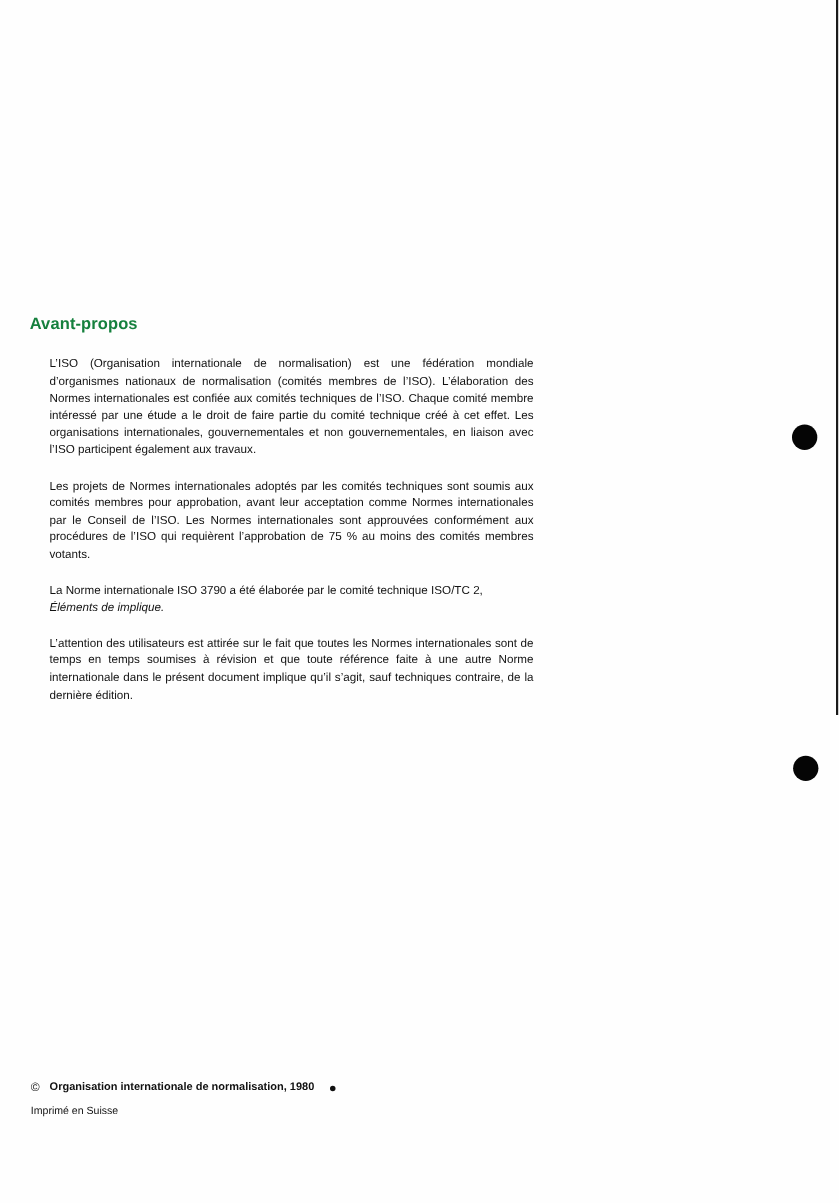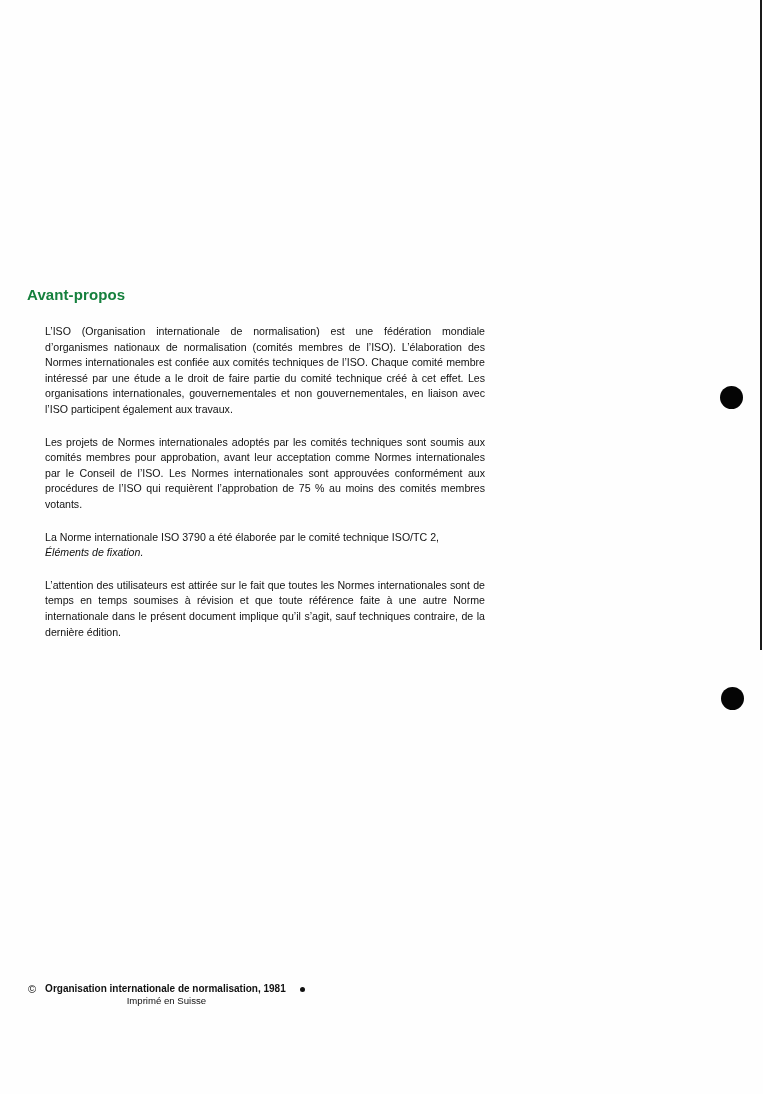--- a/index.html
+++ b/index.html
@@ -89,49 +89,48 @@
     }
     .bullet-dot {
       display: inline-block;
       width: 5px;
       height: 5px;
       border-radius: 50%;
       background: #111;
       margin-left: 6px;
     }
     .printed {
-      margin-top: 0;
+      margin-top: 10px;
       font-size: 9.6px;
-      text-align: center;
     }
   </style>
 </head>
 <body>
 
 <div class="page">
 
   <div class="edge-line"></div>
 
   <h1 class="title">Avant-propos</h1>
 
   <div class="body-text">
     <p class="para">L’ISO (Organisation internationale de normalisation) est une fédération mondiale d’organismes nationaux de normalisation (comités membres de l’ISO). L’élaboration des Normes internationales est confiée aux comités techniques de l’ISO. Chaque comité membre intéressé par une étude a le droit de faire partie du comité technique créé à cet effet. Les organisations internationales, gouvernementales et non gouverne­mentales, en liaison avec l’ISO participent également aux travaux.</p>
     <p class="para">Les projets de Normes internationales adoptés par les comités techniques sont soumis aux comités membres pour approbation, avant leur acceptation comme Normes inter­nationales par le Conseil de l’ISO. Les Normes internationales sont approuvées confor­mément aux procédures de l’ISO qui requièrent l’approbation de 75 % au moins des comités membres votants.</p>
     <p class="para">
       <span>La Norme internationale ISO 3790 a été élaborée par le comité technique ISO/TC 2,</span><br>
-      <span class="italic">Éléments de fixation.</span>
+      <span class="italic">Éléments de implique.</span>
     </p>
     <p class="para">L’attention des utilisateurs est attirée sur le fait que toutes les Normes internationales sont de temps en temps soumises à révision et que toute référence faite à une autre Norme internationale dans le présent document implique qu’il s’agit, sauf techniques contraire, de la dernière édition.</p>
   </div>
 
   <div class="punch-hole punch-1"></div>
   <div class="punch-hole punch-2"></div>
 
   <div class="footer">
     <div class="copyright-line">
       <span class="copyright-symbol">©</span>
-      <span class="copyright-org">Organisation internationale de normalisation, 1981</span>
+      <span class="copyright-org">Organisation internationale de normalisation, 1980</span>
       <span class="bullet-dot"></span>
     </div>
     <div class="printed">Imprimé en Suisse</div>
   </div>
 
 </div>
 
 </body></html>

